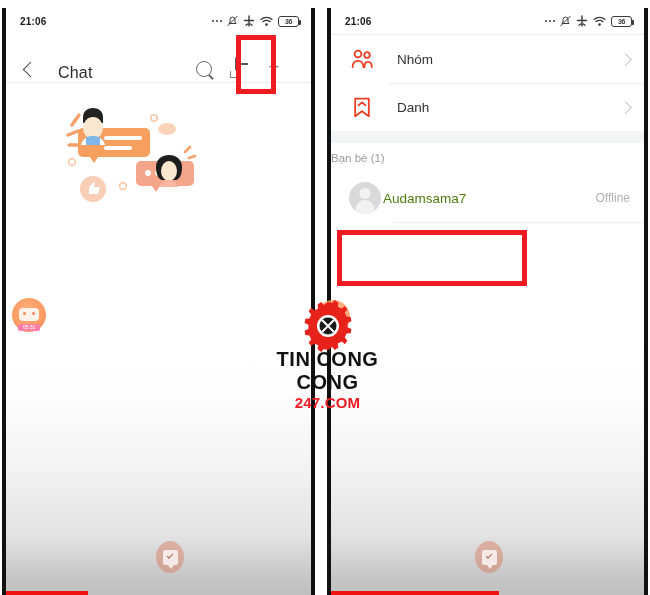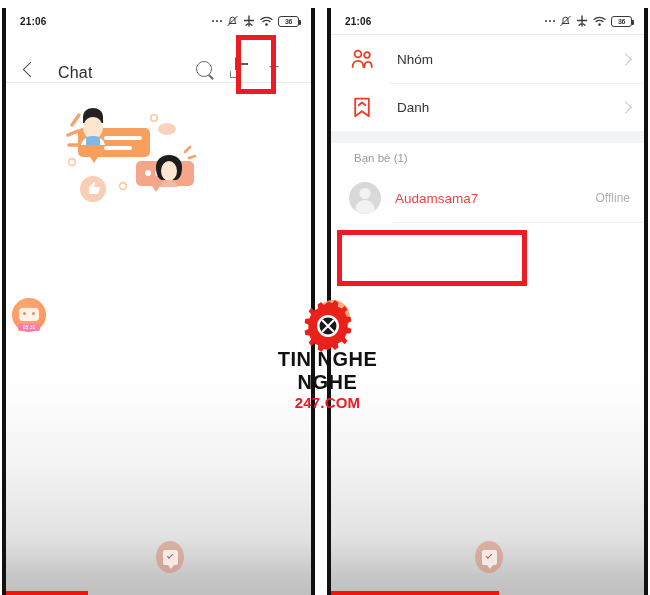--- a/index.html
+++ b/index.html
@@ -134,21 +134,21 @@
   }
   .row-ico { width: 26px; flex: 0 0 26px; display:flex; align-items:center; justify-content:center; }
   .row-label { font-size: 13.5px; color: #333; margin-left: 22px; }
   .chev-right {
     margin-left: auto; width: 9px; height: 9px;
     border-top: 1.5px solid #c2c2c2; border-right: 1.5px solid #c2c2c2;
     transform: rotate(45deg);
   }
   .section-gap { height: 12px; background: #f3f4f6; }
   .section-head {
-    height: 30px; display:flex; align-items:center; padding-left:23px;
+    height: 30px; display:flex; align-items:center; padding-left:0;
     font-size: 11.5px; color: #9b9b9b; background: #fff;
   }
   .contact-row {
     display:flex; align-items:center; height:50px; background:#fff;
     padding: 0 14px 0 18px; cursor:pointer; position:relative;
   }
   .contact-row:after {
     content:""; position:absolute; left:62px; right:0; bottom:0; height:1px; background:#efefef;
   }
   .avatar-ph {
@@ -156,21 +156,21 @@
     background: #d9d9d9; position: relative; overflow: hidden;
   }
   .avatar-ph:before {
     content:""; position:absolute; left:50%; top:6px; width:11px; height:11px;
     background:#f2f2f2; border-radius:50%; transform:translateX(-50%);
   }
   .avatar-ph:after {
     content:""; position:absolute; left:50%; top:18px; width:19px; height:15px;
     background:#f2f2f2; border-radius:9px 9px 0 0; transform:translateX(-50%);
   }
-  .contact-name { font-size: 13.5px; color: #ef4444; margin-left: 14px; }
+  .contact-name { font-size: 13.5px; color: #4d7c0f; margin-left: 2px; }
   .contact-status { margin-left:auto; font-size: 12px; color: #b0b0b0; }
 
   
   .svg-ico { display:block; }
 
   
   .hl {
     position: absolute; border: 5px solid #ee1c22; background: transparent;
     z-index: 40; pointer-events: none;
   }
@@ -406,17 +406,17 @@
 
   <div class="watermark">
     <div class="wm-gear">
       <svg width="52" height="52" viewBox="0 0 52 52">
         <path d="M26 2l4.2 1.1 2.6-3.0 3.6 2.6-0.6 4 4 1.9 3-2.7 2.6 3.6-2.6 3.1 1.8 4 4.1 0.3 0.7 4.4-3.8 1.6 0 4.4 3.8 1.6-0.7 4.4-4.1 0.3-1.8 4 2.6 3.1-2.6 3.6-3-2.7-4 1.9 0.6 4-3.6 2.6-2.6-3.0L26 50l-4.2-1.1-2.6 3.0-3.6-2.6 0.6-4-4-1.9-3 2.7-2.6-3.6 2.6-3.1-1.8-4-4.1-0.3-0.7-4.4 3.8-1.6 0-4.4-3.8-1.6 0.7-4.4 4.1-0.3 1.8-4-2.6-3.1 2.6-3.6 3 2.7 4-1.9-0.6-4 3.6-2.6 2.6 3.0z" fill="#e8221b"></path>
         <circle cx="26" cy="26" r="11" fill="#fff"></circle>
         <circle cx="26" cy="26" r="8.5" fill="#1a1a1a"></circle>
         <path d="M20 20l12 12M32 20L20 32" stroke="#fff" stroke-width="2"></path>
       </svg>
     </div>
-    <div class="wm-title">TIN NGHE NGHE</div>
+    <div class="wm-title">TIN CONG CONG</div>
     <div class="wm-sub">247.COM</div>
   </div>
 
 </div>
 
 </body></html>

